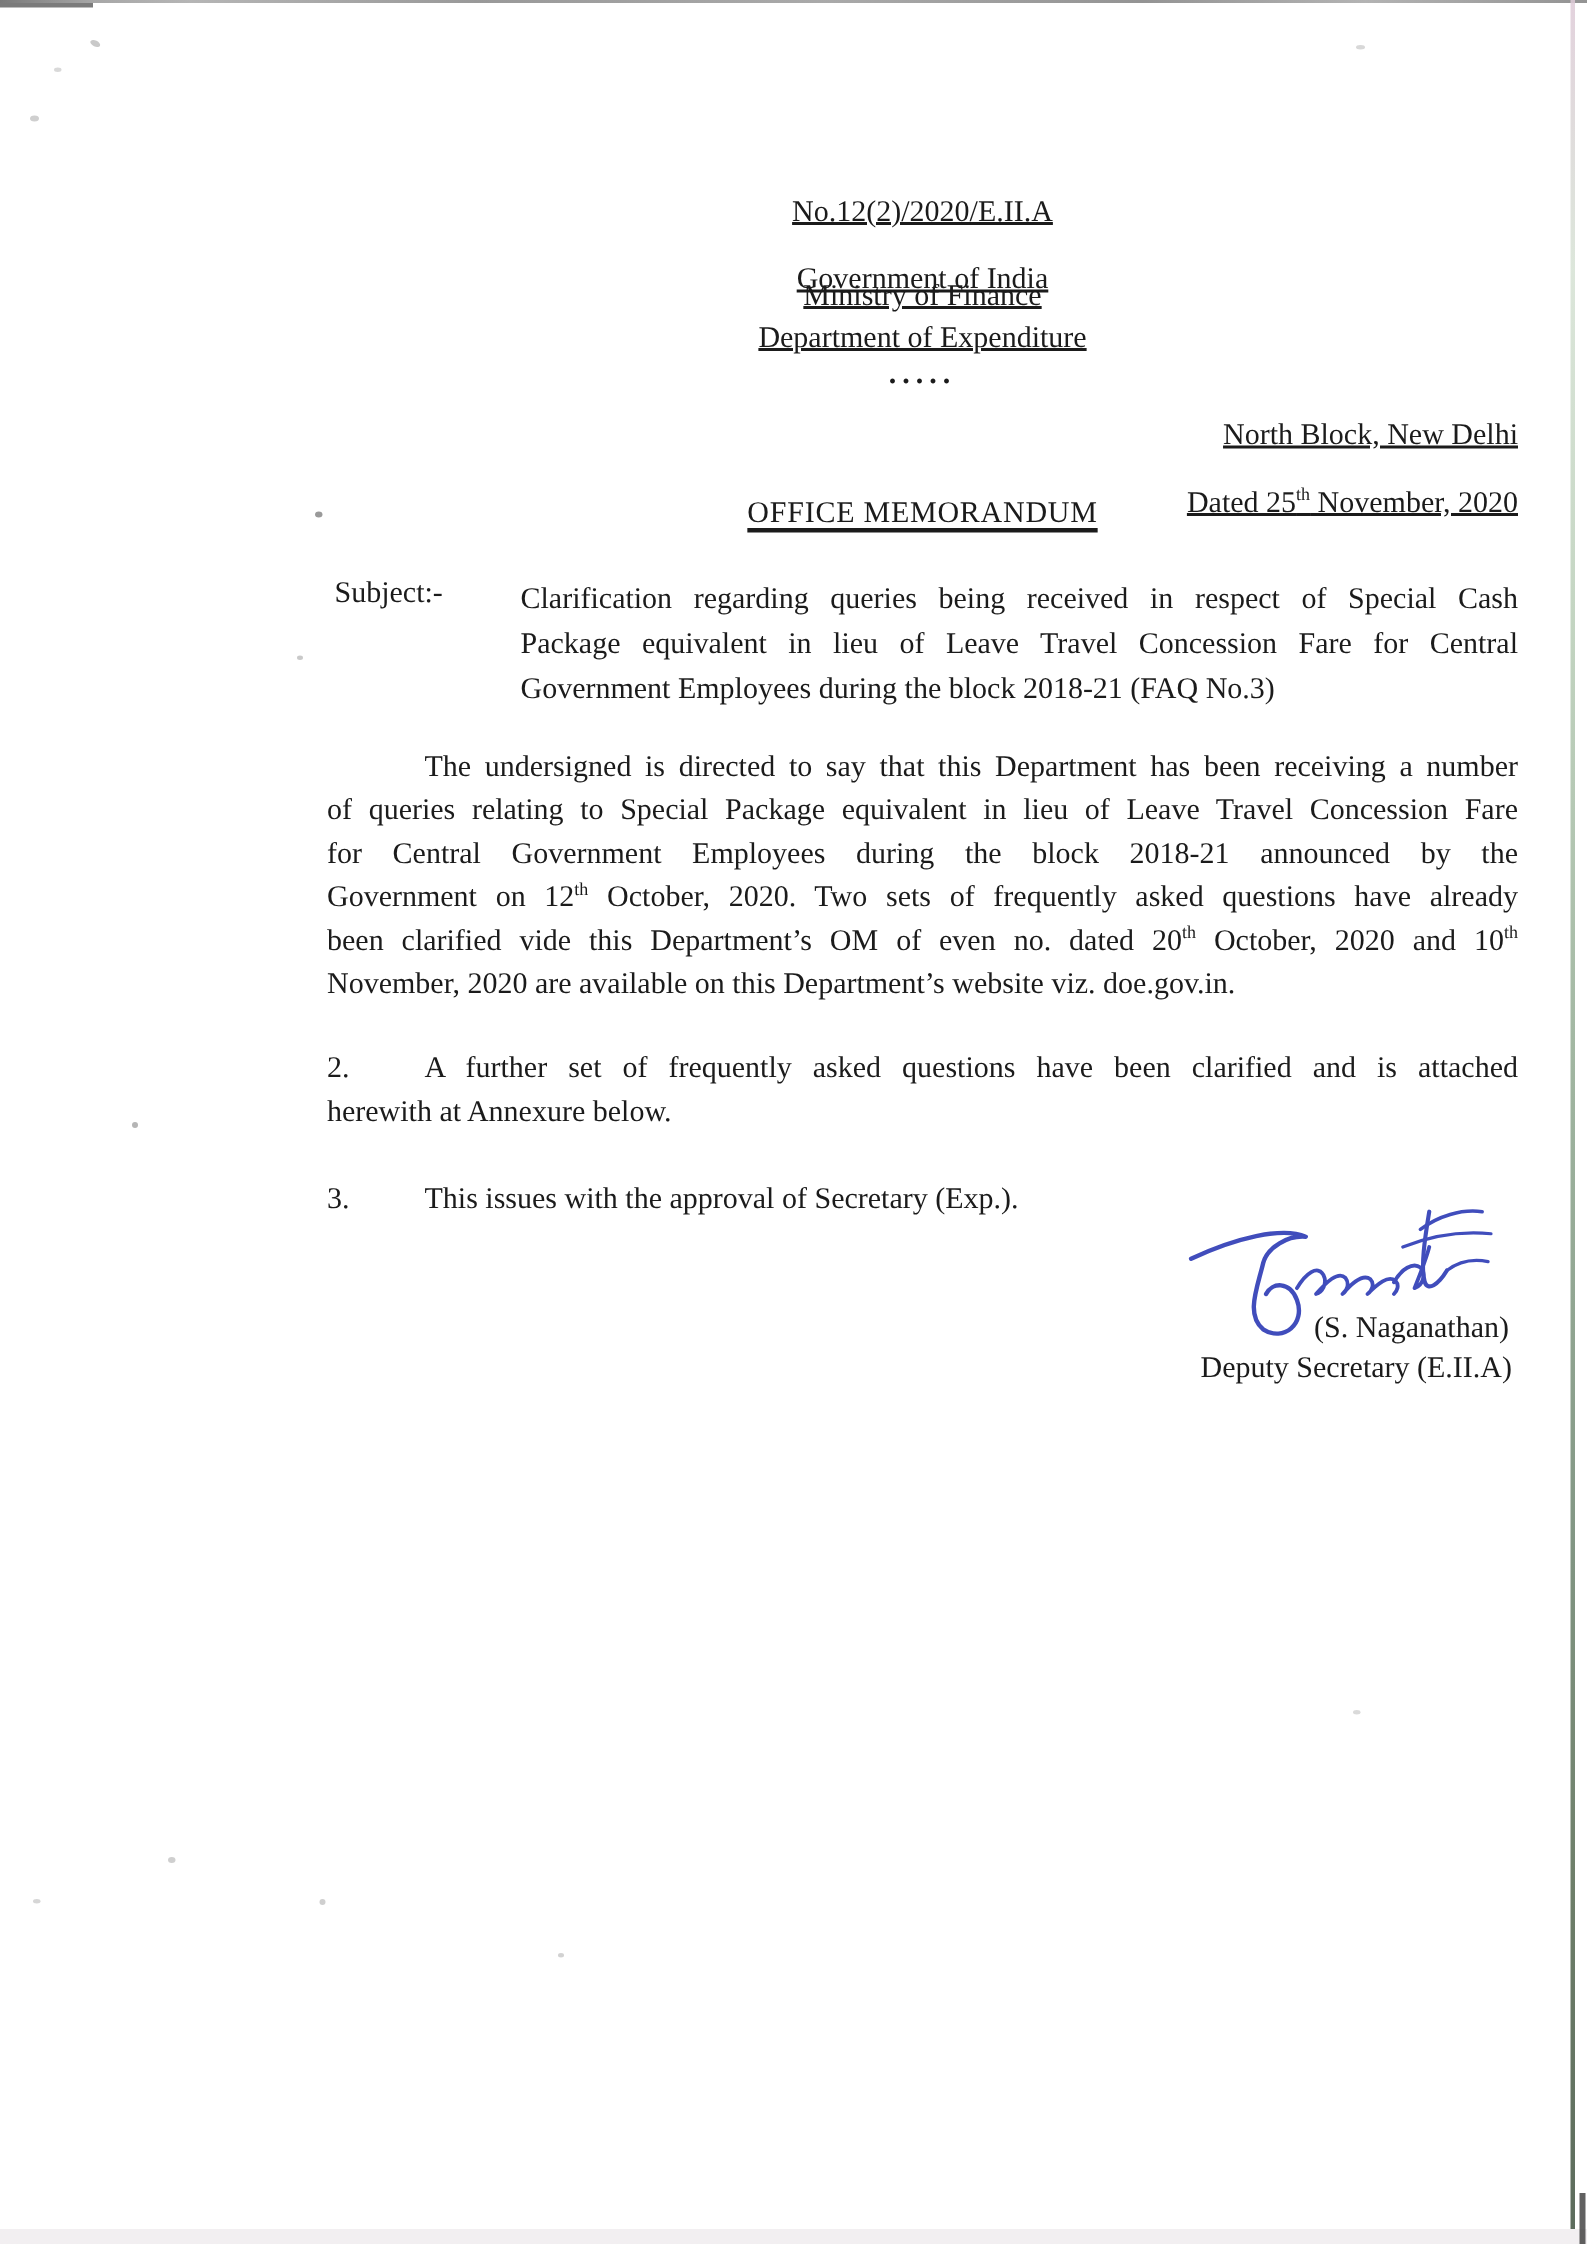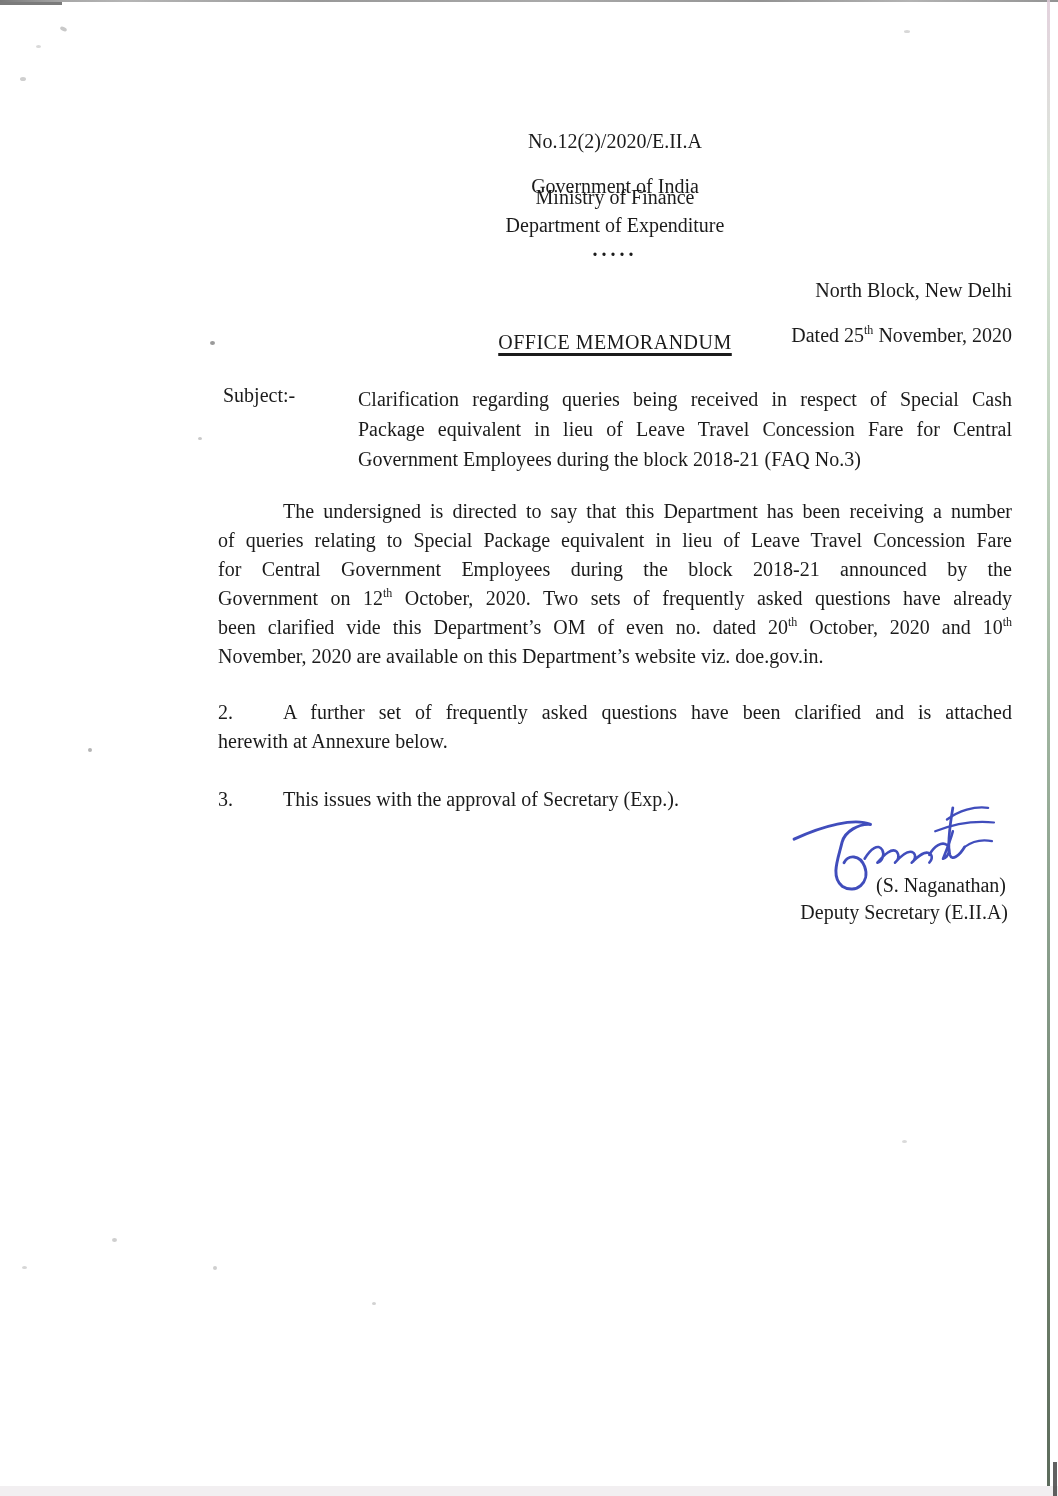--- a/index.html
+++ b/index.html
@@ -6,28 +6,28 @@
   .page{
     position:relative;width:1058px;height:1496px;margin:0 auto;
     background:#ffffff;overflow:hidden;
     font-family:"Liberation Serif","DejaVu Serif",serif;
     color:#1b1b1b;font-size:20px;
   }
   .abs{position:absolute;}
   .content{position:absolute;left:218px;top:0;width:794px;}
   .center{text-align:center;}
   .right{text-align:right;}
-  .hline{line-height:28px;}
+  .hline{line-height:28px;text-decoration:underline;}
   .heading{
     font-weight:normal;font-size:20px;letter-spacing:.5px;
     text-decoration:underline;text-decoration-thickness:2.5px;text-underline-offset:4px;
   }
   .line{line-height:29px;height:29px;}
   .j{text-align:justify;text-align-last:justify;}
-  .subline{line-height:30px;height:30px;margin-left:11px;}
+  .subline{line-height:30px;height:30px;}
   sup{font-size:12px;vertical-align:super;line-height:0;}
   .pnum{display:inline-block;width:65px;}
   .indent1{text-indent:65px;}
   
   .top-edge{left:0;top:0;width:1058px;height:2px;opacity:.75;
     background:linear-gradient(90deg,#4d4d4d 0%,#8a8a8a 6%,#9d9d9d 12%,#777 30%,#8d8d8d 52%,#707070 72%,#9a9a9a 86%,#6f6f6f 100%);}
   .top-dash{left:0;top:2px;width:62px;height:3px;background:#5a5a5a;opacity:.8;}
   .right-edge{left:1047px;top:0;width:3px;height:1496px;opacity:.85;
     background:linear-gradient(180deg,#decad7 0%,#d6e2d4 12%,#b8cdb6 28%,#8fa88f 48%,#6d856f 68%,#54684f 84%,#3f513f 100%);}
   .bottom-band{left:0;top:1486px;width:1058px;height:10px;background:#f2eff1;}

